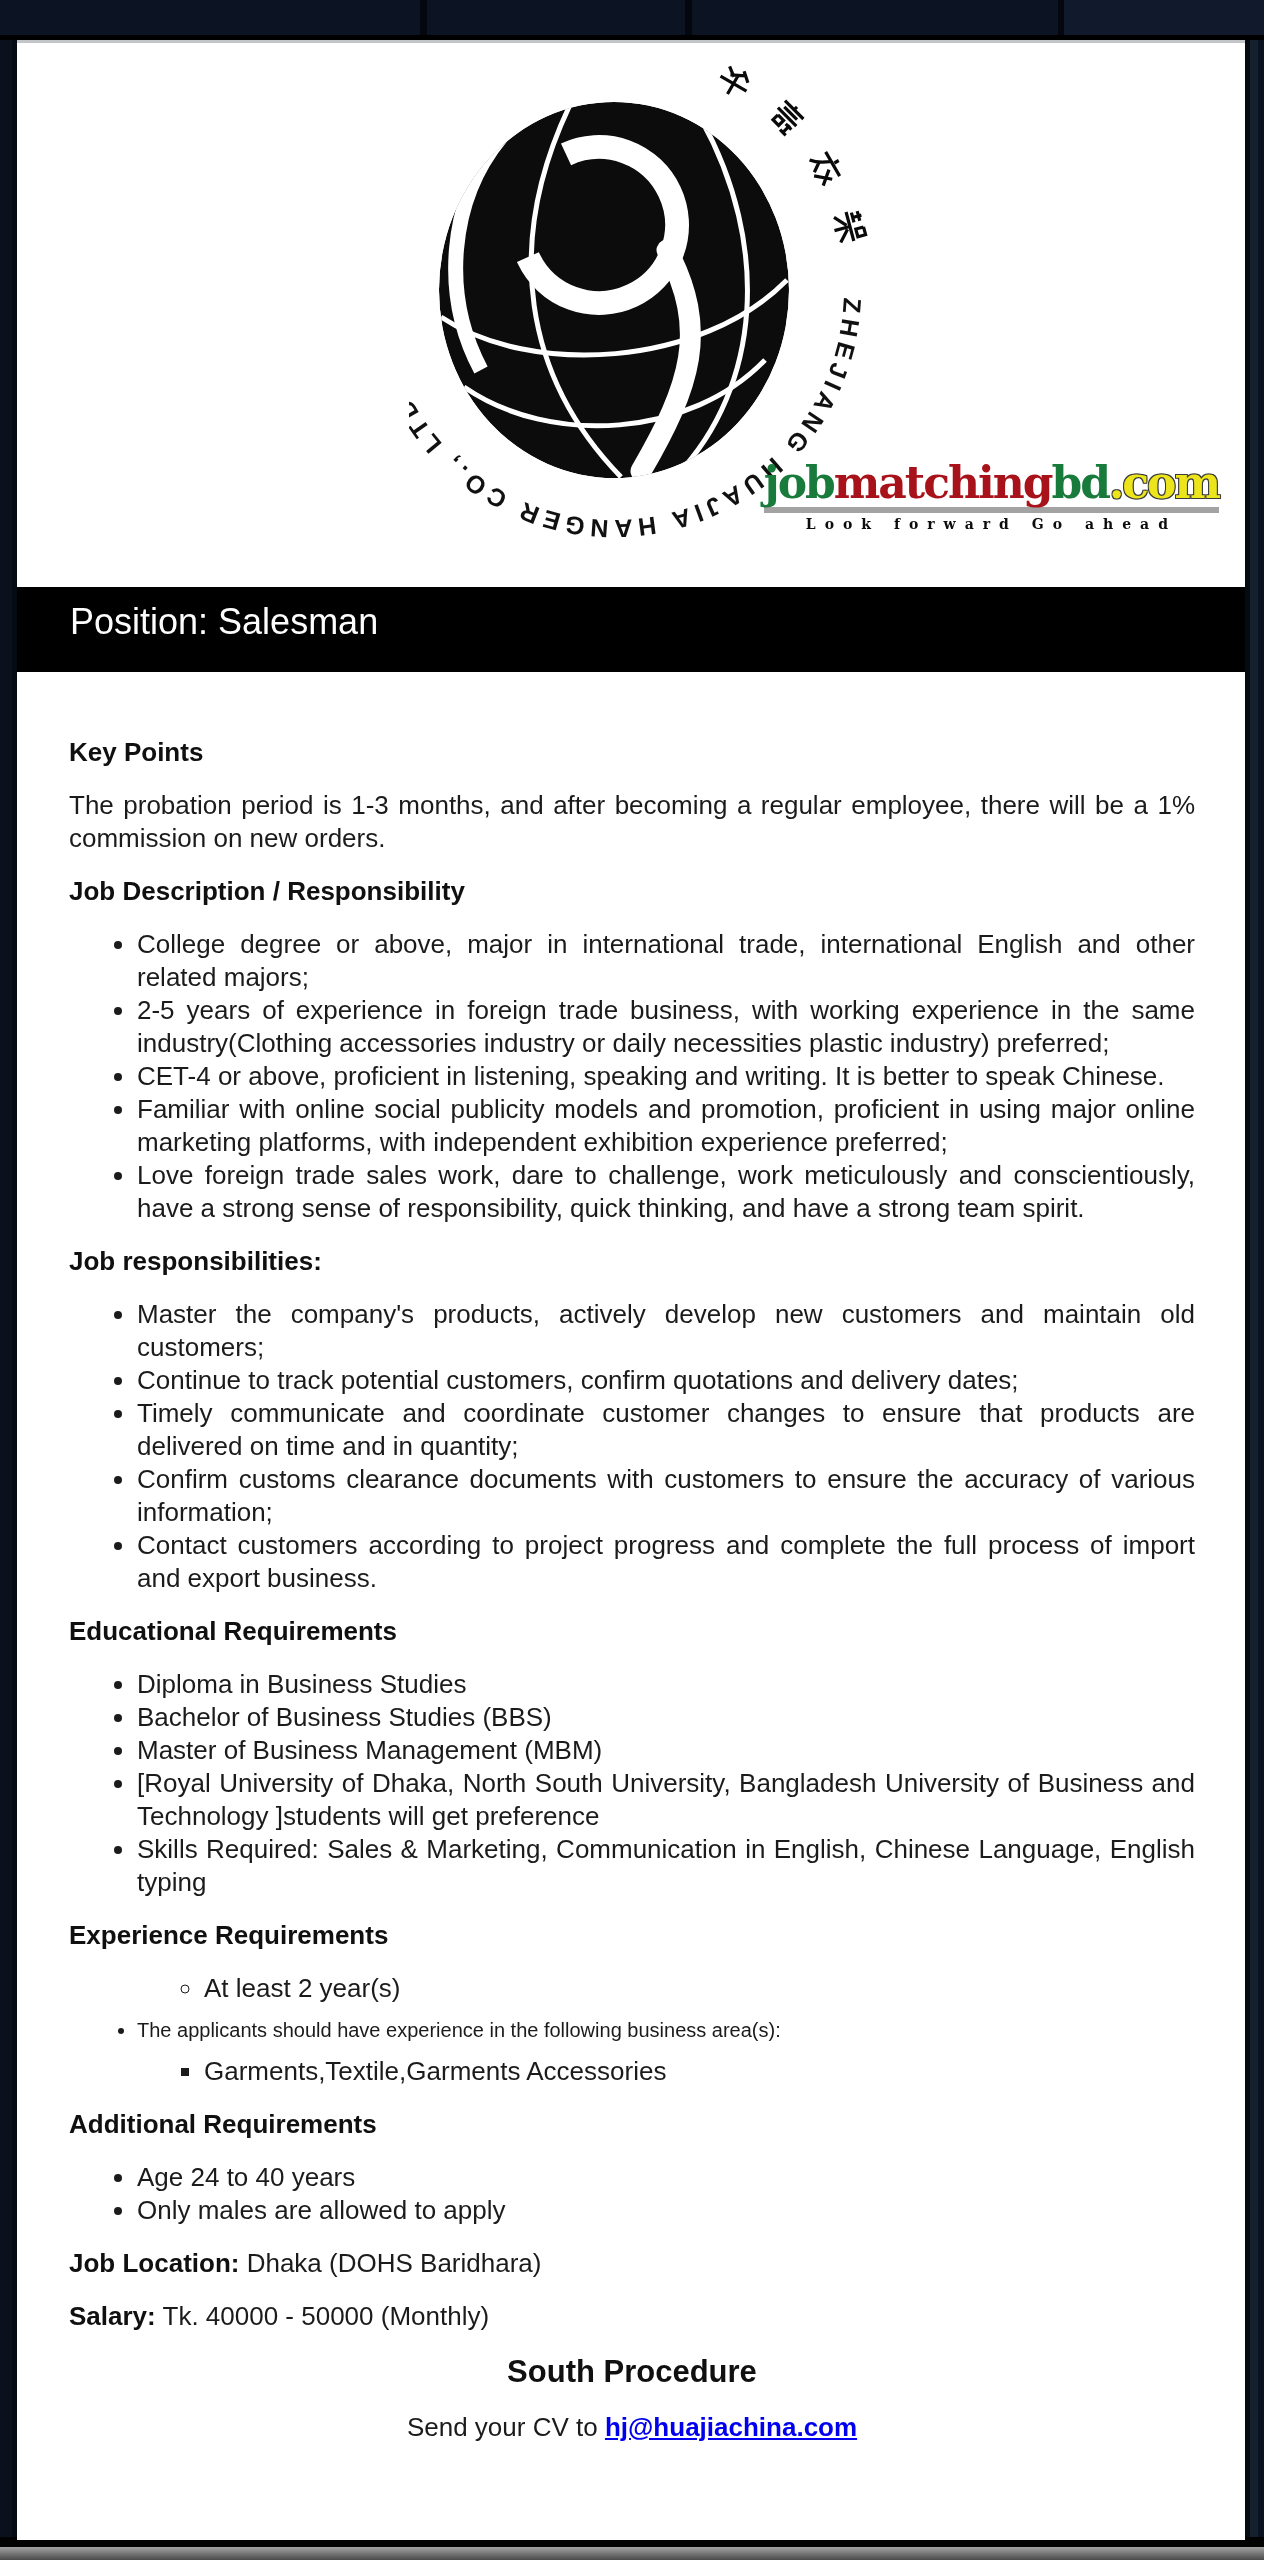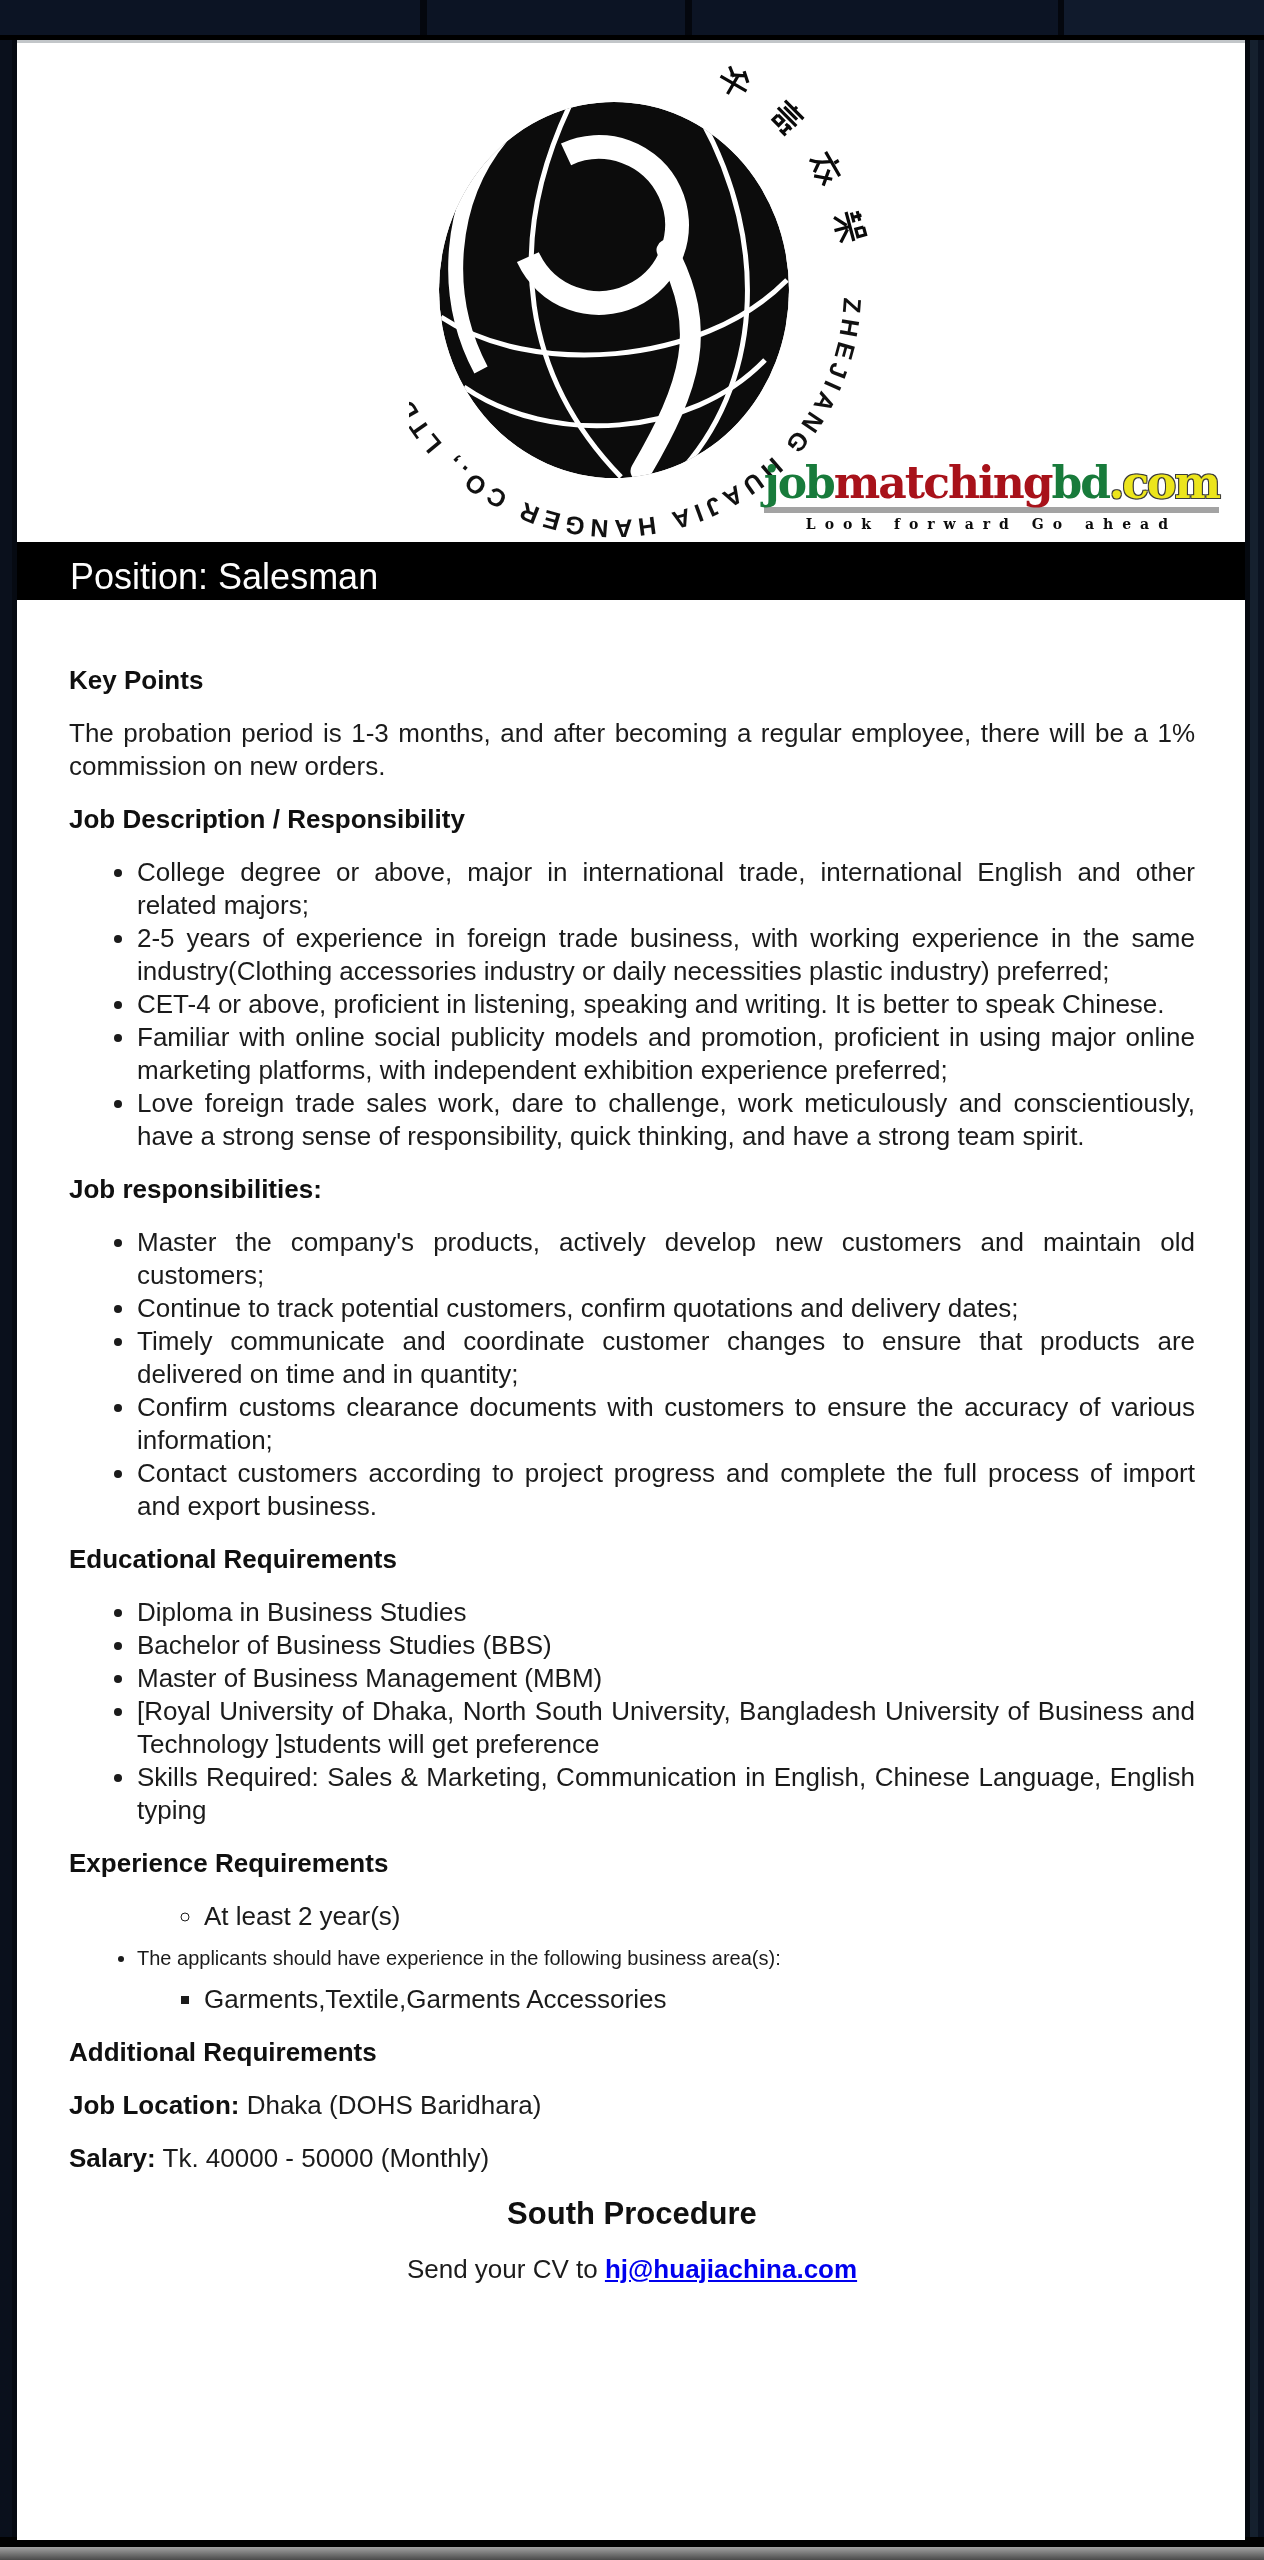--- a/index.html
+++ b/index.html
@@ -34,22 +34,22 @@
   }
   .wordmark .outl{text-shadow:1px 1px 0 #3a3a3a,-1px -1px 0 #3a3a3a,1px -1px 0 #3a3a3a,-1px 1px 0 #3a3a3a;}
   .tagline{
     font-family:"DejaVu Serif","Liberation Serif",serif;font-weight:700;
     font-size:14px;color:#0d0d0d;letter-spacing:9px;white-space:nowrap;
     border-top:6px solid #a3a3a3;margin-top:2px;padding-top:3px;
   }
 
   
   .position-bar{
-    height:58px;background:#000;color:#fdfdfd;
-    font-size:36px;line-height:70px;padding-left:53px;font-weight:400;
+    height:85px;background:#000;color:#fdfdfd;
+    font-size:36px;line-height:70px;padding-left:53px;font-weight:400;margin-top:45px;
   }
 
   
   .content{
     padding:44px 50px 0 52px;color:#1b1b1b;font-size:26px;line-height:33px;
     display:flow-root;
   }
   .content p{margin:20px 0;}
   .h{font-weight:700;color:#101010;}
   .just{text-align:justify;}
@@ -179,20 +179,24 @@
       <ul class="small-list">
         <li>The applicants should have experience in the following business area(s):</li>
       </ul>
       <ul class="square-list">
         <li>Garments,Textile,Garments Accessories</li>
       </ul>
     </div>
 
     <p class="h">Additional Requirements</p>
 
+    <ul>
+      <li>Age 24 to 40 years</li>
+      <li>Only males are allowed to apply</li>
+    </ul>
 
     <p><b class="lbl">Job Location:</b> <span>Dhaka (DOHS Baridhara)</span></p>
 
     <p><b class="lbl">Salary:</b> <span>Tk. 40000 - 50000 (Monthly)</span></p>
 
     <p class="center h apply-title">South Procedure</p>
 
     <p class="center"><span>Send your CV to</span> <a href="#" class="email">hj@huajiachina.com</a></p>
 
   </div>

